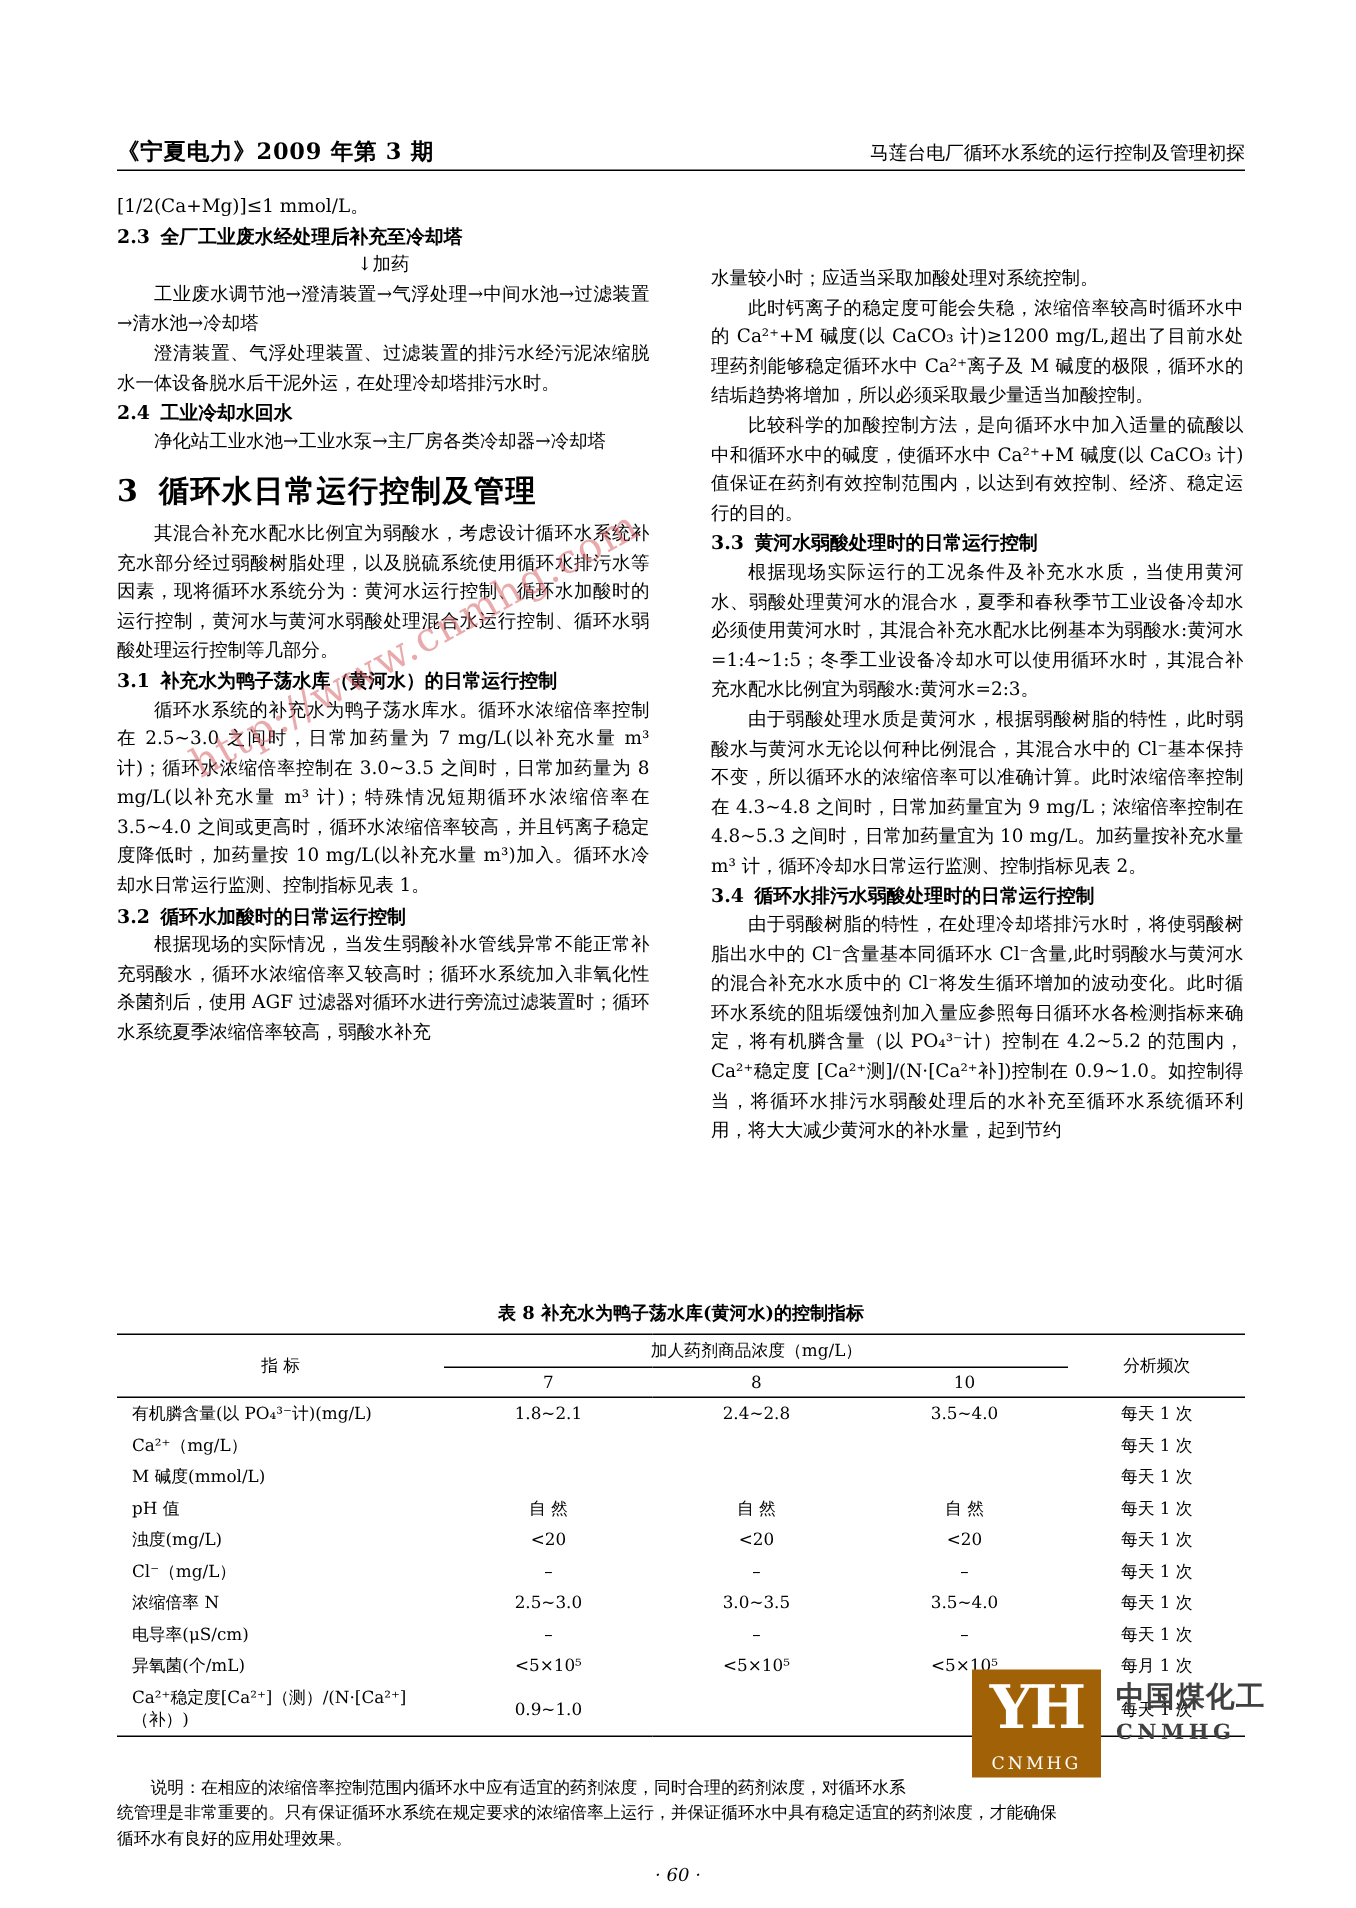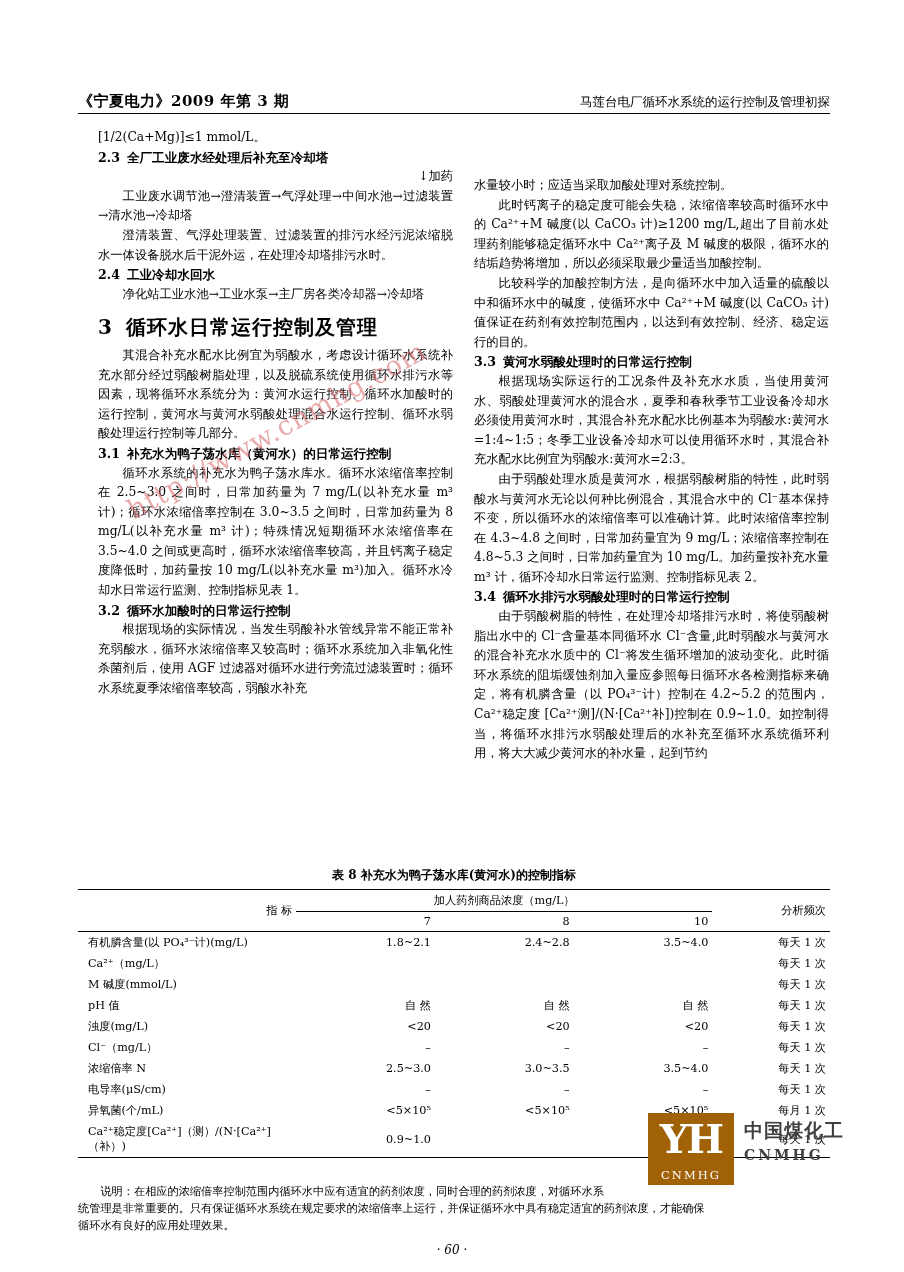--- a/index.html
+++ b/index.html
@@ -51,42 +51,42 @@
   
   .col {
     position: absolute;
     top: 128px;
     width: 355px;
     font-family: "DejaVu Serif", "Liberation Serif", serif;
     font-size: 12.3px;
     line-height: 19.6px;
     text-align: justify;
   }
-  .col-left { left: 78px; margin-left: 20px; }
+  .col-left { left: 78px; }
   .col-right { left: 474px; margin-top: 48px; }
 
   .p { margin: 0; text-indent: 0; }
   .p-ind { margin: 0; text-indent: 2em; }
 
   .sec-h {
     font-weight: bold;
     font-size: 12.6px;
     margin: 0;
   }
   .sec-h .num { margin-right: 7px; }
 
   .big-sec {
     font-weight: bold;
     font-size: 20px;
     margin: 14px 0 8px 0;
     letter-spacing: 1px;
   }
   .big-sec .num { margin-right: 13px; }
 
-  .arrow-line { text-align: right; margin: 0; }
+  .arrow-line { text-align: center; margin: 0; }
 
   
   .table-wrap {
     position: absolute;
     left: 78px; top: 867px;
     width: 752px;
     font-family: "DejaVu Serif", "Liberation Serif", serif;
   }
   .table-caption {
     text-align: center;
@@ -100,21 +100,21 @@
     font-size: 11.2px;
   }
   table.data th, table.data td {
     border: none;
     padding: 3px 4px;
     font-weight: normal;
   }
   .rule-top { border-top: 1.4px solid #000 !important; }
   .rule-mid { border-top: 0.9px solid #000 !important; }
   .rule-bot { border-bottom: 1.4px solid #000 !important; }
-  .c { text-align: right; }
+  .c { text-align: center; }
   .l { text-align: left; padding-left: 10px !important; }
   .hdr-conc { text-align: center; }
   .idx-col { width: 220px; }
   .freq-col { width: 118px; }
   .val-col { width: 138px; }
 
   .note {
     position: absolute;
     left: 78px; top: 1183px;
     width: 752px;

